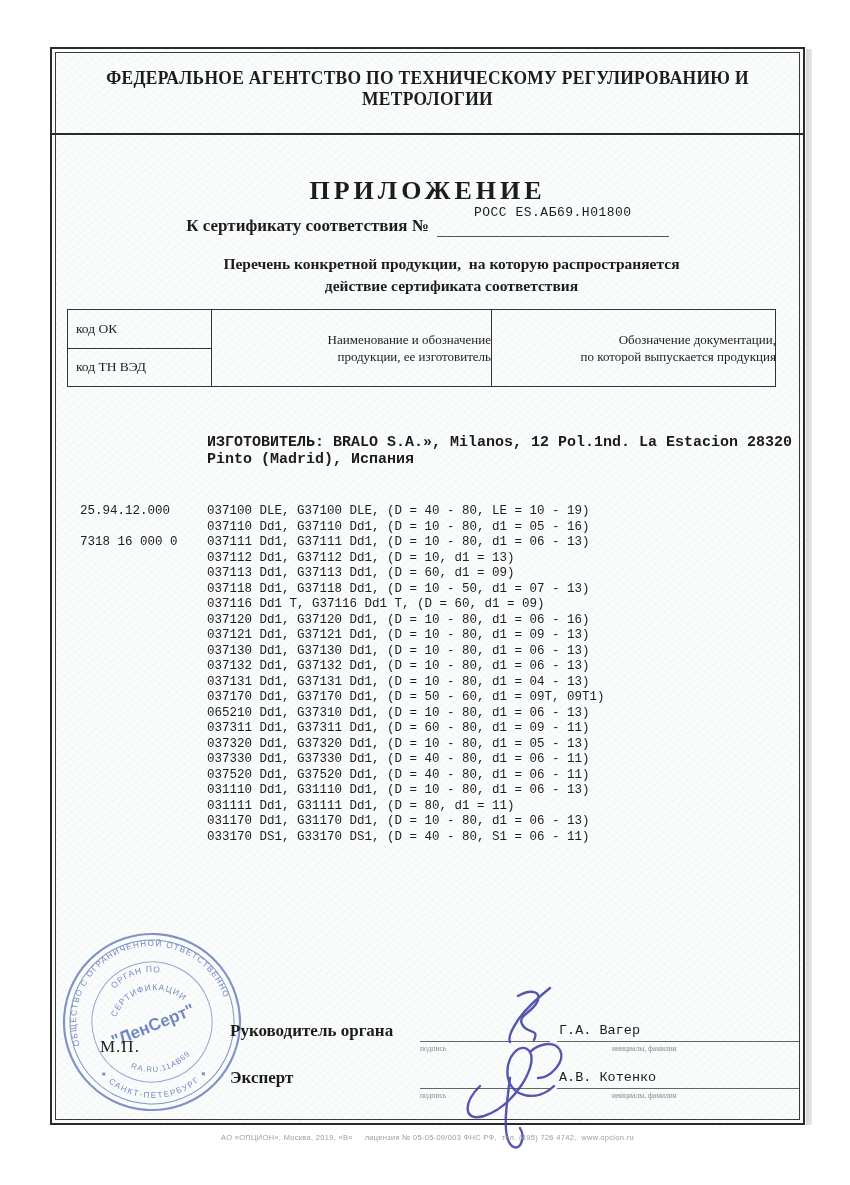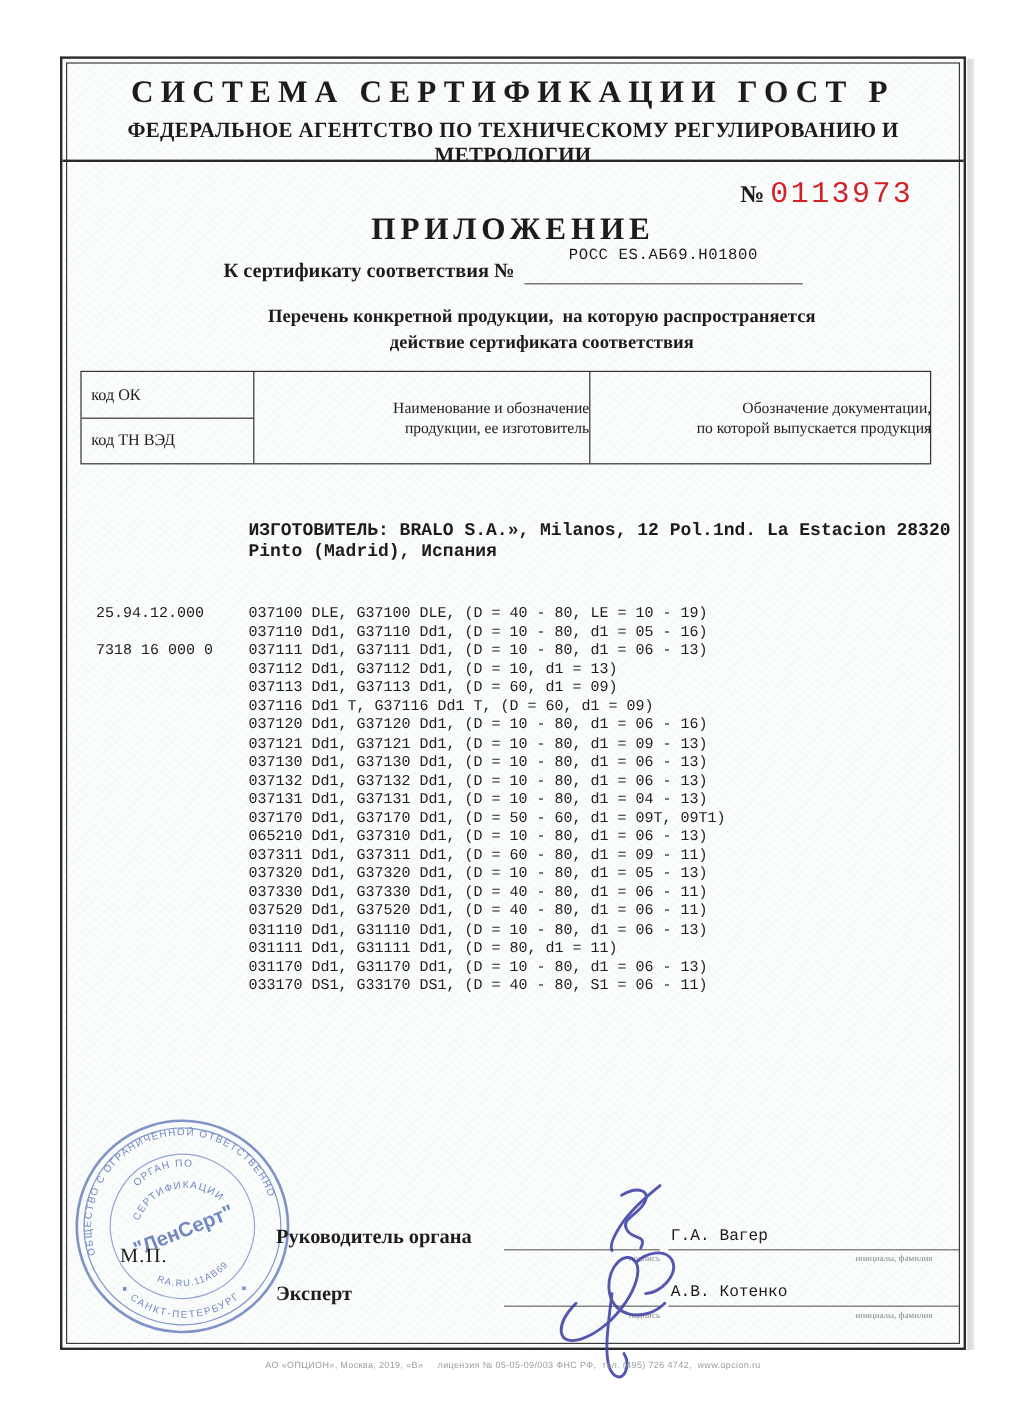--- a/index.html
+++ b/index.html
@@ -65,21 +65,21 @@
   .stamp-wrap { position:absolute; left:5px; top:878px; width:190px; height:190px;
     transform:rotate(-18deg); opacity:.85; }
   .mp-label { position:absolute; left:48px; top:988px; font-size:17px; letter-spacing:1px; color:#222; }
   .sig-label-1 { position:absolute; left:178px; top:972px; font-size:17px; font-weight:bold; }
   .sig-label-2 { position:absolute; left:178px; top:1019px; font-size:17px; font-weight:bold; }
   .sig-line { position:absolute; height:33px; border-bottom:1px solid #666; }
   .sig-line-1a { left:368px; top:960px; width:130px; }
   .sig-line-1b { left:505px; top:960px; width:242px; }
   .sig-line-2a { left:368px; top:1007px; width:130px; }
   .sig-line-2b { left:505px; top:1007px; width:242px; }
-  .sig-caption { position:absolute; font-size:7.5px; color:#868b8e; text-align:right; }
+  .sig-caption { position:absolute; font-size:7.5px; color:#868b8e; text-align:left; }
   .cap-1a { left:368px; top:995px; width:130px; }
   .cap-1b { left:560px; top:995px; width:165px; }
   .cap-2a { left:368px; top:1042px; width:130px; }
   .cap-2b { left:560px; top:1042px; width:165px; }
   .sig-name { position:absolute; font-family:"Liberation Mono", monospace;
     font-size:13.5px; white-space:pre; }
   .name-1 { left:507px; top:974px; }
   .name-2 { left:507px; top:1021px; }
   .sig-ink { position:absolute; left:370px; top:933px; width:220px; height:180px; }
   .footer { position:absolute; left:50px; top:1133px; width:755px; text-align:center;
@@ -87,25 +87,23 @@
     letter-spacing:0.3px; white-space:pre; }
   .stamp-text { fill:#5b74b8; font-family:"Liberation Sans", sans-serif; }
 </style>
 </head>
 <body>
 
 <div class="page">
   <div class="inner-frame"></div>
 
   <div class="header-box">
-    <div class="sys-title">СИСТЕМА СЕРТИФИКАЦИИ ГОСТ Р</div>
     <div class="agency">ФЕДЕРАЛЬНОЕ АГЕНТСТВО ПО ТЕХНИЧЕСКОМУ РЕГУЛИРОВАНИЮ И МЕТРОЛОГИИ</div>
   </div>
 
-  <div class="number-row"><span class="num-sign">№ </span><span class="num-red">0113973</span></div>
 
   <div class="doc-title">ПРИЛОЖЕНИЕ</div>
 
   <div class="cert-row">
     <span class="cert-label">К сертификату соответствия №</span>
     <span class="cert-num-line">РОСС ES.АБ69.Н01800</span>
   </div>
 
   <div class="subtitle"><span>Перечень конкретной продукции,  на которую распространяется</span><br><span>действие сертификата соответствия</span></div>
 
@@ -128,20 +126,21 @@
 
   <div class="code-ok mono">25.94.12.000</div>
   <div class="code-tnved mono">7318 16 000 0</div>
 
   <div class="products">
       <div class="product-line">037100 DLE, G37100 DLE, (D = 40 - 80, LE = 10 - 19)</div>
       <div class="product-line">037110 Dd1, G37110 Dd1, (D = 10 - 80, d1 = 05 - 16)</div>
       <div class="product-line">037111 Dd1, G37111 Dd1, (D = 10 - 80, d1 = 06 - 13)</div>
       <div class="product-line">037112 Dd1, G37112 Dd1, (D = 10, d1 = 13)</div>
       <div class="product-line">037113 Dd1, G37113 Dd1, (D = 60, d1 = 09)</div>
+      <div class="product-line">037118 Dd1, G37118 Dd1, (D = 10 - 50, d1 = 07 - 13)</div>
       <div class="product-line">037116 Dd1 T, G37116 Dd1 T, (D = 60, d1 = 09)</div>
       <div class="product-line">037120 Dd1, G37120 Dd1, (D = 10 - 80, d1 = 06 - 16)</div>
       <div class="product-line">037121 Dd1, G37121 Dd1, (D = 10 - 80, d1 = 09 - 13)</div>
       <div class="product-line">037130 Dd1, G37130 Dd1, (D = 10 - 80, d1 = 06 - 13)</div>
       <div class="product-line">037132 Dd1, G37132 Dd1, (D = 10 - 80, d1 = 06 - 13)</div>
       <div class="product-line">037131 Dd1, G37131 Dd1, (D = 10 - 80, d1 = 04 - 13)</div>
       <div class="product-line">037170 Dd1, G37170 Dd1, (D = 50 - 60, d1 = 09T, 09T1)</div>
       <div class="product-line">065210 Dd1, G37310 Dd1, (D = 10 - 80, d1 = 06 - 13)</div>
       <div class="product-line">037311 Dd1, G37311 Dd1, (D = 60 - 80, d1 = 09 - 11)</div>
       <div class="product-line">037320 Dd1, G37320 Dd1, (D = 10 - 80, d1 = 05 - 13)</div>

